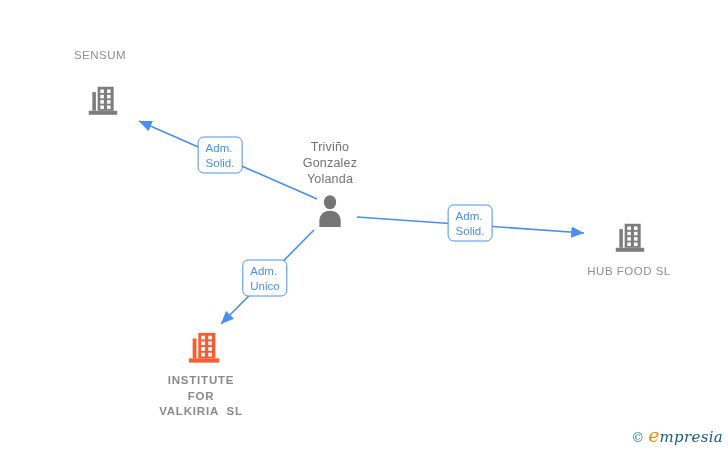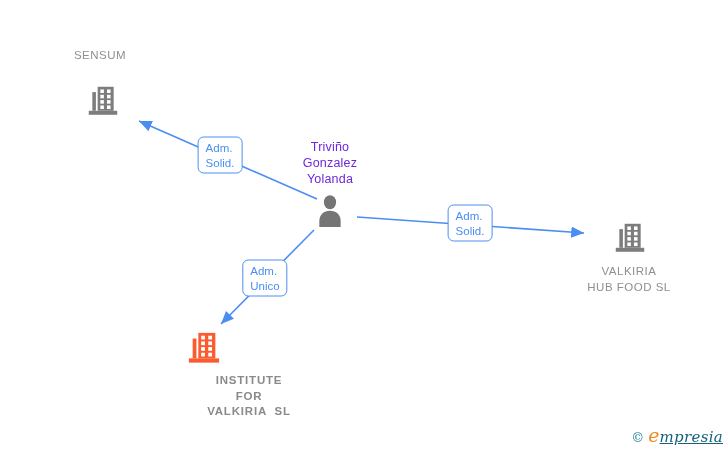--- a/index.html
+++ b/index.html
@@ -6,39 +6,39 @@
   .canvas{
     position:relative;width:728px;height:450px;background:#ffffff;overflow:hidden;
     font-family:"Liberation Sans", sans-serif;
   }
   .edges{position:absolute;left:0;top:0;}
   .icon-wrap{position:absolute;transform:translate(-50%,-50%);cursor:pointer;}
   .nlabel{
     position:absolute;transform:translateX(-50%);text-align:center;
     font-size:11.5px;line-height:16px;letter-spacing:0.5px;color:#8f8f8f;font-weight:400;
   }
-  .nlabel.focal{font-weight:700;color:#8a8a8a;letter-spacing:0.8px;line-height:15.5px;margin-left:48px;}
+  .nlabel.focal{font-weight:700;color:#8a8a8a;letter-spacing:0.8px;line-height:15.5px;}
   .person-name{
     position:absolute;transform:translateX(-50%);text-align:center;
-    font-size:12.5px;line-height:16px;color:#6d28d9;letter-spacing:0.2px;
+    font-size:12.5px;line-height:16px;color:#737373;letter-spacing:0.2px;
   }
   .edge-label{
     position:absolute;transform:translate(-50%,-50%);
     background:#ffffff;border:1.5px solid #4a8ef2;border-radius:6px;
     color:#4a8ef2;font-size:11.5px;line-height:14.5px;padding:3px 7px 3px 7px;
     text-align:left;
   }
   .tline{white-space:pre;}
   .watermark{
     position:absolute;right:5px;bottom:3px;
     font-family:"DejaVu Serif", serif;font-style:italic;font-size:15px;line-height:18px;
   }
   .wm-c{color:#1e7f96;font-style:normal;font-size:13px;margin-right:4px;}
   .wm-e{color:#ef8b1a;font-size:19px;}
-  .wm-rest{color:#15607d;letter-spacing:0.3px;text-decoration:underline;}
+  .wm-rest{color:#15607d;letter-spacing:0.3px;}
 </style>
 </head>
 <body>
 
 <div class="canvas">
 
   <svg class="edges" width="728" height="450" viewBox="0 0 728 450">
     <defs>
       <marker id="arrowhead" markerWidth="10" markerHeight="8" refX="8" refY="3.5" orient="auto">
         <path d="M0,0 L8,3.5 L0,7 Z" fill="#4a8ef2"></path>
@@ -99,21 +99,20 @@
         <rect x="15" y="11" width="4" height="4"></rect>
           <rect x="22.5" y="11" width="4" height="4"></rect>
         <rect x="15" y="17" width="4" height="4"></rect>
           <rect x="22.5" y="17" width="4" height="4"></rect>
         <rect x="15" y="23" width="4" height="4"></rect>
           <rect x="22.5" y="23" width="4" height="4"></rect>
       </g>
     </svg>
   </div>
   <div class="nlabel" style="left:629px;top:263px;">
-      <div class="tline">VALKIRIA</div>
       <div class="tline">HUB FOOD SL</div>
     </div>
 
   <div class="icon-wrap" style="left:204px;top:350px;">
     <svg width="34" height="34" viewBox="0 0 36 36">
       <g fill="#fb5b2e">
         <rect x="2" y="29" width="32" height="4.5"></rect>
         <rect x="6" y="8" width="4" height="21"></rect>
         <rect x="12" y="2" width="18" height="27"></rect>
       </g>

